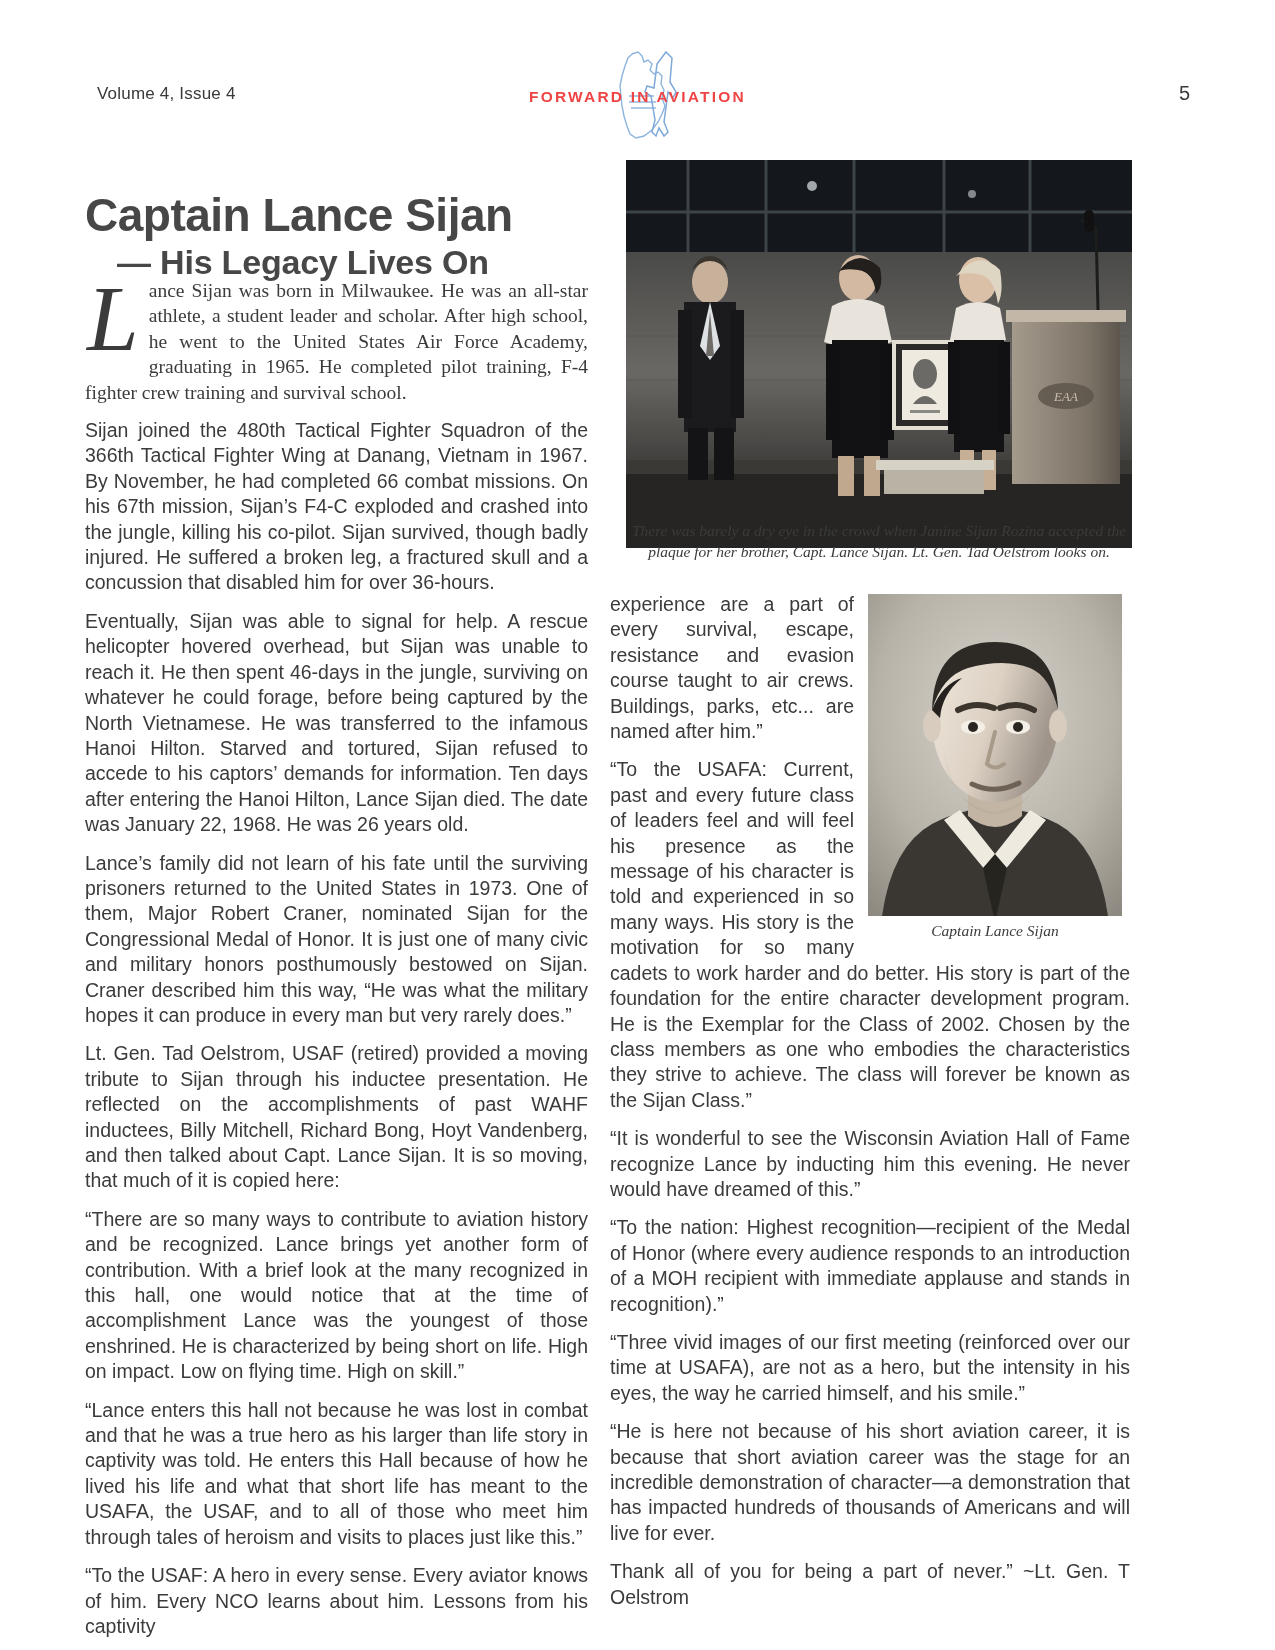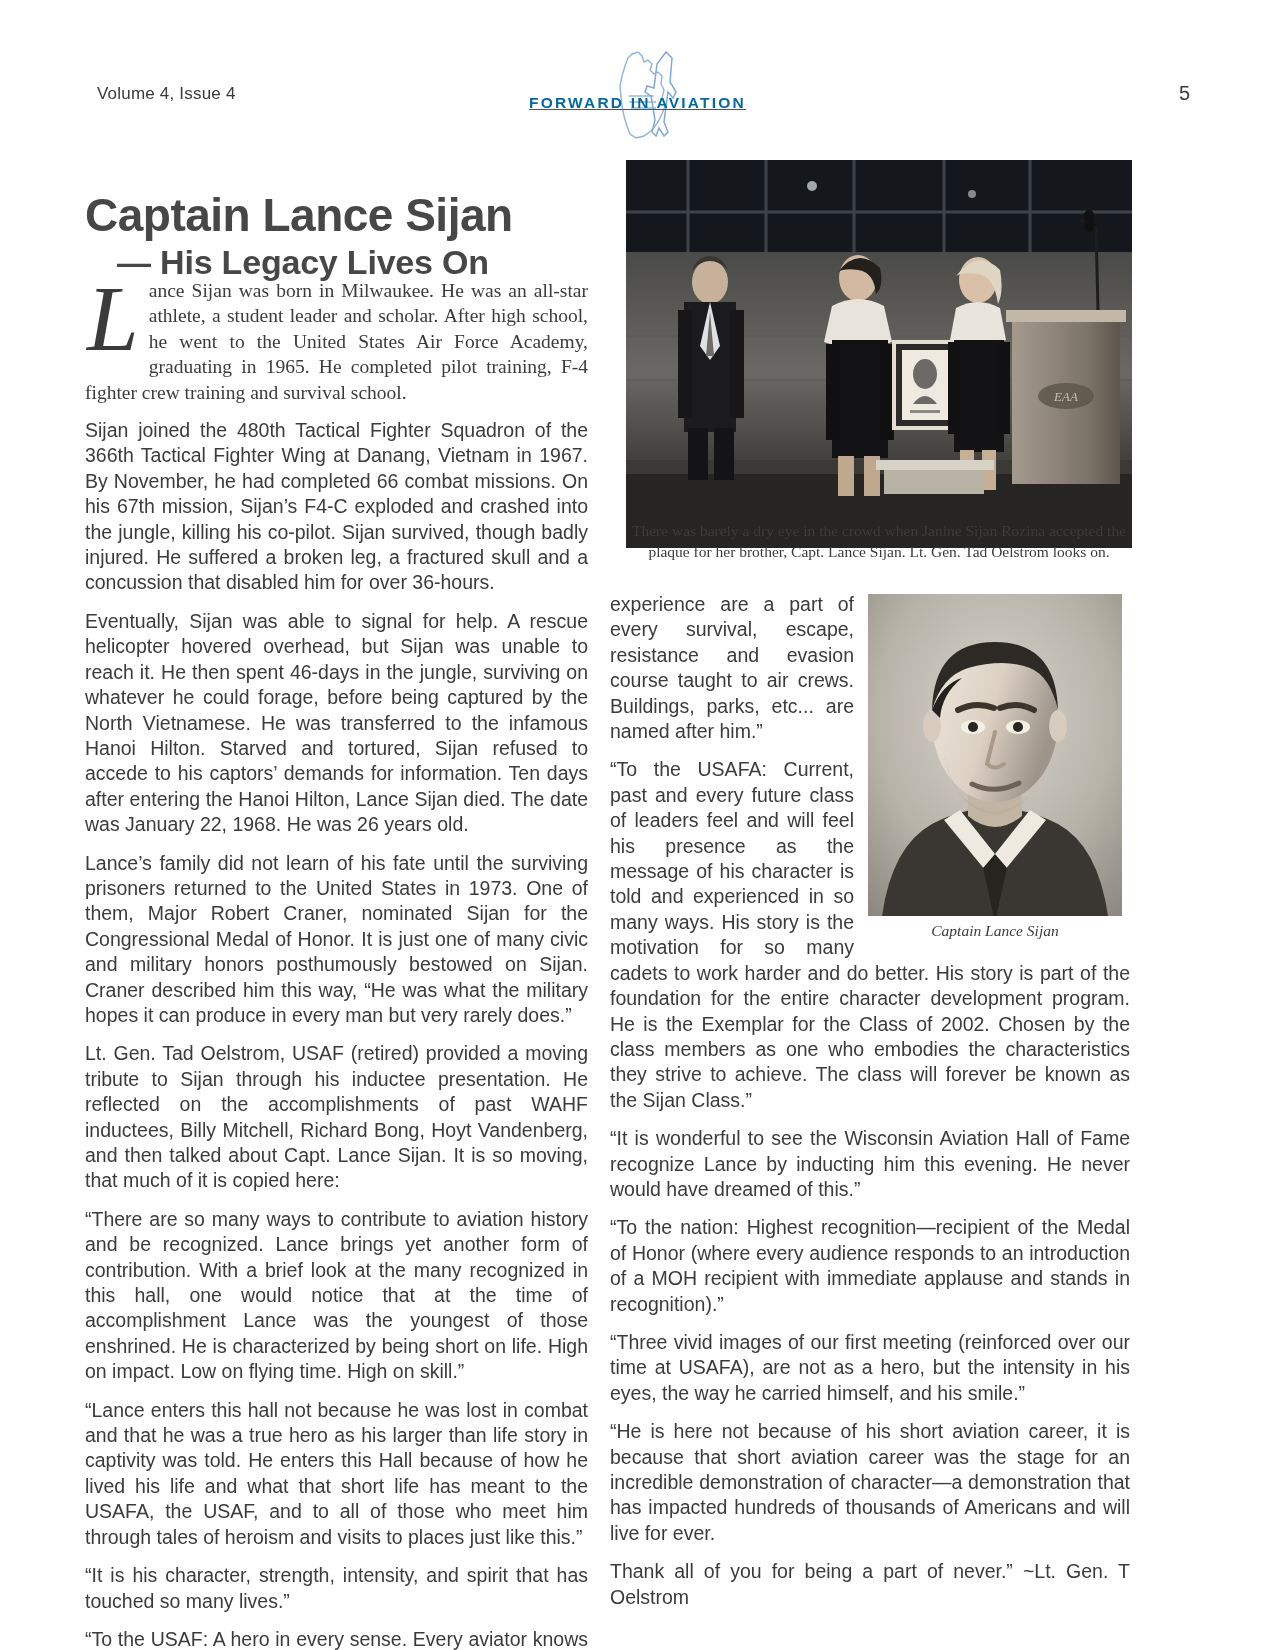--- a/index.html
+++ b/index.html
@@ -57,30 +57,29 @@
     width: 300px;
     height: 92px;
   }
   .logo-block svg {
     position: absolute;
     left: 0; top: 0;
   }
   .logo-wordmark {
     position: absolute;
     left: 0;
-    top: 46px;
+    top: 40px;
     width: 300px;
     text-align: center;
     font-family: "Liberation Sans", sans-serif;
     font-size: 15.5px;
     font-weight: bold;
     letter-spacing: 2.2px;
-    color: #0369a1;
+    color: #ef4444;
     z-index: 3;
-    text-decoration: underline;
   }
 
   
   .headline {
     position: absolute;
     left: 85px;
     top: 168px;
     width: 520px;
     font-family: "Liberation Sans", sans-serif;
     font-weight: bold;
@@ -163,20 +162,21 @@
     height: 388px;
     overflow: hidden;
     background: #84cc16;
   }
   .caption {
     position: absolute;
     left: 612px;
     top: 520px;
     width: 534px;
     font-family: "Liberation Serif", serif;
+    font-style: italic;
     font-size: 15.5px;
     line-height: 21px;
     color: #3b3b3b;
     text-align: center;
   }
 
   .portrait-img {
     position: absolute;
     left: 0; top: 0;
     width: 254px;
@@ -338,21 +338,20 @@
   <div class="col-left">
     <p class="dropcap-para">
       <span class="dropcap">L</span><span>ance Sijan was born in Milwaukee. He was an all-star athlete, a student leader and scholar. After high school, he went to the United States Air Force Academy, graduating in 1965. He completed pilot training, F-4 fighter crew training and survival school.</span>
     </p>
     <p class="body">Sijan joined the 480th Tactical Fighter Squadron of the 366th Tactical Fighter Wing at Danang, Vietnam in 1967. By November, he had completed 66 combat missions. On his 67th mission, Sijan’s F4-C exploded and crashed into the jungle, killing his co-pilot. Sijan survived, though badly injured. He suffered a broken leg, a fractured skull and a concussion that disabled him for over 36-hours.</p>
     <p class="body">Eventually, Sijan was able to signal for help. A rescue helicopter hovered overhead, but Sijan was unable to reach it. He then spent 46-days in the jungle, surviving on whatever he could forage, before being captured by the North Vietnamese. He was transferred to the infamous Hanoi Hilton. Starved and tortured, Sijan refused to accede to his captors’ demands for information. Ten days after entering the Hanoi Hilton, Lance Sijan died. The date was January 22, 1968. He was 26 years old.</p>
     <p class="body">Lance’s family did not learn of his fate until the surviving prisoners returned to the United States in 1973. One of them, Major Robert Craner, nominated Sijan for the Congressional Medal of Honor. It is just one of many civic and military honors posthumously bestowed on Sijan. Craner described him this way, “He was what the military hopes it can produce in every man but very rarely does.”</p>
     <p class="body">Lt. Gen. Tad Oelstrom, USAF (retired) provided a moving tribute to Sijan through his inductee presentation. He reflected on the accomplishments of past WAHF inductees, Billy Mitchell, Richard Bong, Hoyt Vandenberg, and then talked about Capt. Lance Sijan. It is so moving, that much of it is copied here:</p>
     <p class="body">“There are so many ways to contribute to aviation history and be recognized. Lance brings yet another form of contribution. With a brief look at the many recognized in this hall, one would notice that at the time of accomplishment Lance was the youngest of those enshrined. He is characterized by being short on life. High on impact. Low on flying time. High on skill.”</p>
     <p class="body">“Lance enters this hall not because he was lost in combat and that he was a true hero as his larger than life story in captivity was told. He enters this Hall because of how he lived his life and what that short life has meant to the USAFA, the USAF, and to all of those who meet him through tales of heroism and visits to places just like this.”</p>
-    <p class="body">“It is his character, strength, intensity, and spirit that has touched so many lives.”</p>
     <p class="body last">“To the USAF: A hero in every sense. Every aviator knows of him. Every NCO learns about him. Lessons from his captivity</p>
   </div>
 
   <div class="col-right-lower">
 
     <div class="portrait-float">
       <div class="portrait-img">
         <svg class="fill" viewBox="0 0 254 322" preserveAspectRatio="none">
           <defs>
             <radialGradient id="bgp" cx="50%" cy="38%" r="78%">

